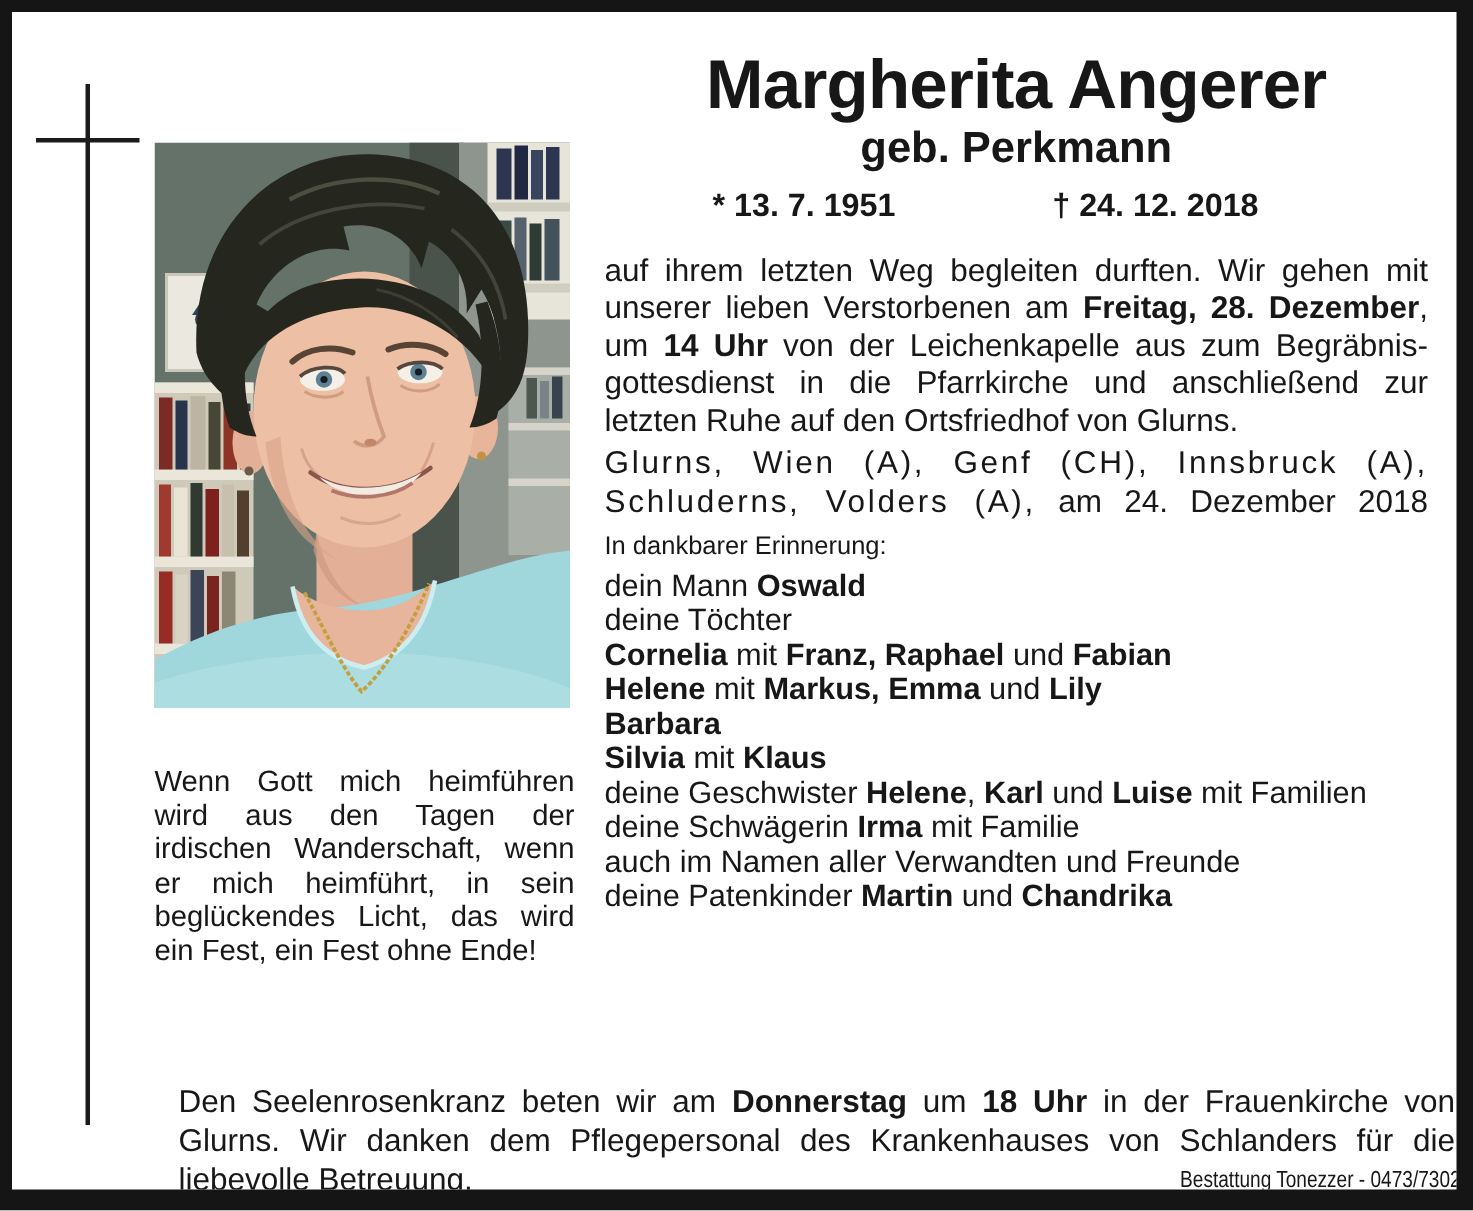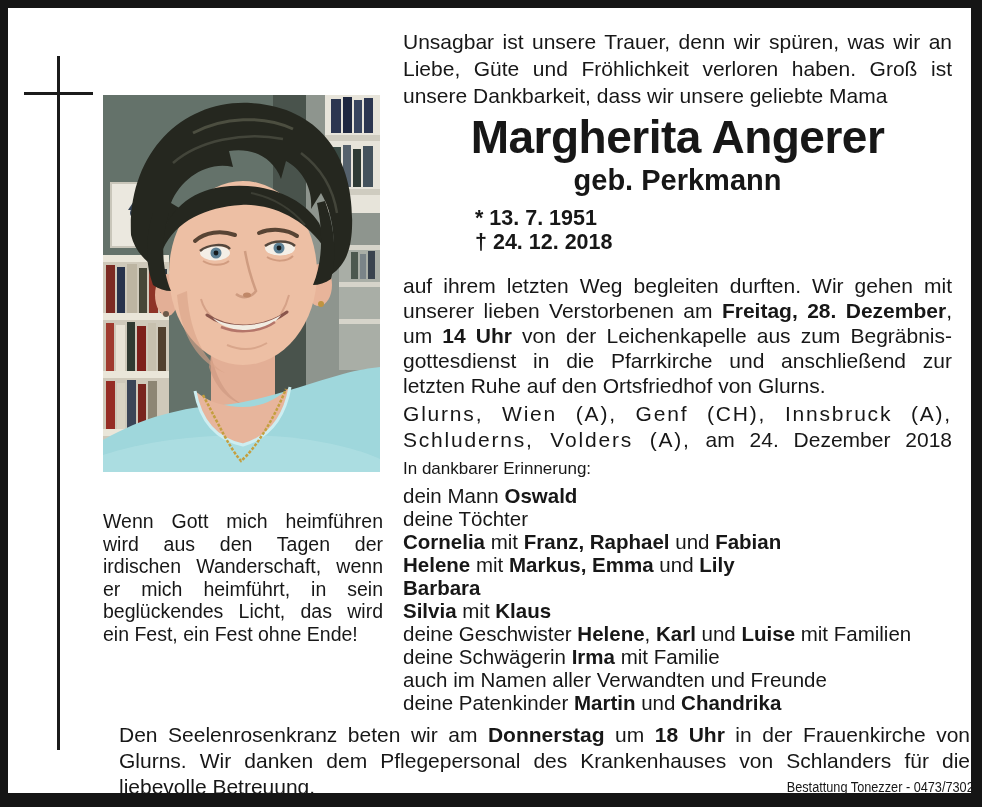--- a/index.html
+++ b/index.html
@@ -27,21 +27,21 @@
     font-size:19.5px; line-height:22.5px; 
     text-align:justify; margin:0;
   }
 
   .right-col { position:absolute; left:395px; top:20px; width:549px; }
   .intro { margin:0; font-size:21px; line-height:27px; text-align:justify; }
   .name  { margin:2px 0 0; font-size:46px; line-height:52px; font-weight:700;
            text-align:center; letter-spacing:-0.5px; }
   .maiden{ margin:0; font-size:29px; line-height:34px; font-weight:700; text-align:center; }
   .dates { display:flex; justify-content:space-between; margin-top:9px;
-           padding:0 113px 0 72px; font-size:21.5px; line-height:24px; font-weight:700;flex-direction:column; }
+           padding:0 113px 0 72px; font-size:21.5px; line-height:24px; font-weight:700; }
   .funeral { margin:19px 0 0; font-size:21px; line-height:25px; text-align:justify; }
   .places  { margin-top:3px; font-size:21px; line-height:26px; }
   .places-l1 { text-align:justify; text-align-last:justify; letter-spacing:1.8px; }
   .places-l2 { text-align:justify; text-align-last:justify; }
   .places-l2 .spaced { letter-spacing:1.8px;margin-top:48px; }
   .remember { margin:4px 0 0; font-size:17px; line-height:24px; }
   .family   { margin-top:3px; font-size:20.5px; line-height:23px; }
   .fline { white-space:nowrap; }
   .b { font-weight:700; }
 
@@ -171,21 +171,20 @@
       <path d="M92,296 C97,324 112,344 140,350 C168,342 182,320 187,292 C172,306 157,312 140,312 C122,312 105,307 92,296 Z" fill="#e7b59c"></path>
       <path d="M92,296 C97,324 112,344 140,350 C168,342 182,320 187,292" stroke="#cdeef1" stroke-width="3" fill="none"></path>
 
       <path d="M100,300 C116,330 126,352 138,366 C152,354 170,326 183,294" stroke="#c49f3f" stroke-width="2.5" fill="none" stroke-dasharray="3 1.6"></path>
     </svg>
   </div>
 
   <p class="poem">Wenn Gott mich heimführen wird aus den Tagen der irdischen Wanderschaft, wenn er mich heimführt, in sein beglückendes Licht, das wird ein Fest, ein Fest ohne Ende!</p>
 
   <div class="right-col">
-    <p class="intro">Unsagbar ist unsere Trauer, denn wir spüren, was wir an Liebe, Güte und Fröhlichkeit verloren haben. Groß ist unsere Dankbarkeit, dass wir unsere geliebte Mama</p>
     <h1 class="name">Margherita Angerer</h1>
     <h2 class="maiden">geb. Perkmann</h2>
     <div class="dates">
       <span class="birth">* 13. 7. 1951</span>
       <span class="death">† 24. 12. 2018</span>
     </div>
     <p class="funeral"><span>auf ihrem letzten Weg begleiten durften. Wir gehen mit unserer lieben Verstorbenen am </span><span class="b">Freitag, 28. Dezember</span><span>, um </span><span class="b">14 Uhr</span><span> von der Leichenkapelle aus zum Begräbnis­gottesdienst in die Pfarrkirche und anschließend zur letzten Ruhe auf den Ortsfriedhof von Glurns.</span></p>
     <div class="places">
       <div class="places-l1">Glurns, Wien (A), Genf (CH), Innsbruck (A),</div>
       <div class="places-l2"><span class="spaced">Schluderns, Volders (A),</span><span class="rest"> am 24. Dezember 2018</span></div>

